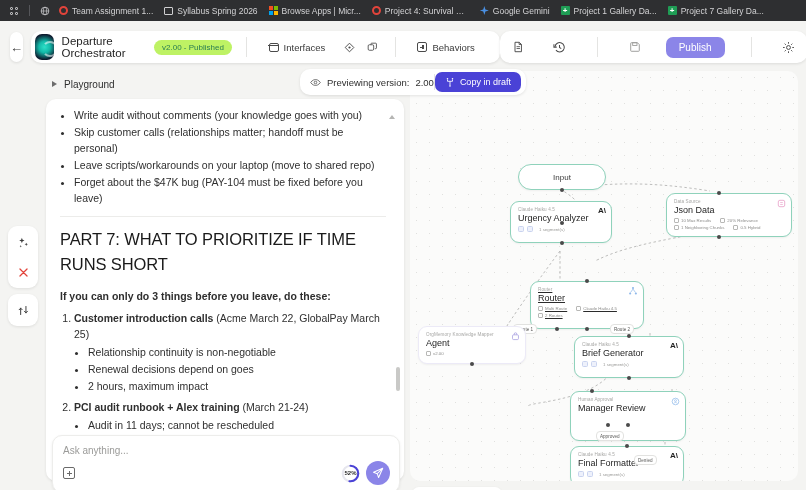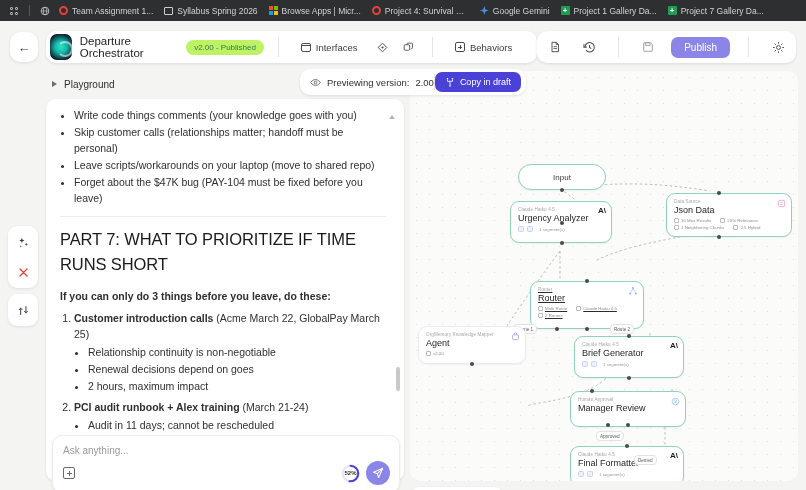--- a/index.html
+++ b/index.html
@@ -56,21 +56,21 @@
     padding: 3px 8px; white-space: nowrap;
   }
   .chip { display:flex; align-items:center; gap:5px; height: 22px; padding: 0 8px; border-radius: 7px; font-size: 9.5px; color:#3a3a3a; cursor:pointer;}
   .ico-sq { width: 10px; height: 9px; border: 1.2px solid #4a4a4a; border-radius: 2px; position: relative; flex:0 0 10px;}
   .ico-sq:before { content:""; position:absolute; left:-1.2px; right:-1.2px; top:1.5px; height:1.2px; background:#4a4a4a;}
   .ico-plus-sq { width: 10px; height: 10px; border: 1.2px solid #4a4a4a; border-radius: 2px; position: relative; flex:0 0 10px;}
   .ico-plus-sq:before{content:""; position:absolute; left:2px; right:2px; top:4px; height:1.2px; background:#4a4a4a;}
   .ico-plus-sq:after{content:""; position:absolute; top:2px; bottom:2px; left:4px; width:1.2px; background:#4a4a4a;}
   .hdr-sep { width: 1px; height: 20px; background: #e4e4e2; margin: 0 6px; }
   .icon-btn { width: 22px; height: 22px; display:flex; align-items:center; justify-content:center; border-radius:6px; cursor:pointer; color:#4a4a4a;}
-  .hdr-right { margin-left:auto; height: 32px; display: flex; align-items:center; gap: 12px; padding: 0 7px; }
+  .hdr-right { margin-left:auto; height: 32px; display: flex; align-items:center; gap: 20px; padding: 0 7px; }
   .pub-btn { background:#8b85e8; color:#fff; font-size:10px; border-radius:7px; padding:5px 13px; cursor:pointer; border:none; font-family:inherit;}
 
   
   .preview-bar {
     position: absolute; top: 48px; left: 300px; height: 26px;
     display: flex; align-items: center; padding: 0 5px 0 10px; z-index: 30;
   }
   .preview-txt { font-size: 9.5px; color: #2f2f2f; display:flex; align-items:center; gap:6px;}
   .pv-div { width:1px; height:16px; background:#e4e4e2; }
   .copy-btn { background:#4a42d6; color:#fff; font-size:9px; border-radius:7px; padding:5px 10px; display:flex; align-items:center; gap:5px; cursor:pointer; border:none; font-family:inherit;}
@@ -335,21 +335,21 @@
 
   <div class="chat">
     <div class="chat-top">
       <span class="play-tri"></span>
       <span class="chat-top-label">Playground</span>
     </div>
 
     <div class="doc-card">
       <div class="doc-body">
         <ul>
-          <li>Write code things comments (your knowledge goes with you)</li>
+          <li>Write audit without comments (your knowledge goes with you)</li>
           <li>Skip customer calls (relationships matter; handoff must be personal)</li>
           <li>Leave scripts/workarounds on your laptop (move to shared repo)</li>
           <li>Forget about the $47K bug (PAY-104 must be fixed before you leave)</li>
         </ul>
         <div class="hr"></div>
         <h1 class="part">PART 7: WHAT TO PRIORITIZE IF TIME RUNS SHORT</h1>
         <div class="lead">If you can only do 3 things before you leave, do these:</div>
         <ol>
           <li>
             <b>Customer introduction calls</b>
@@ -503,21 +503,21 @@
       <div class="n-chips">
         <span class="n-chip"></span>
         <span class="n-chip"></span>
         <span class="n-seg">1 segment(s)</span>
       </div>
       <div class="n-badge">A\</div>
     </div>
     <div class="port" style="left:217px; top:263px;"></div>
     <div class="port" style="left:217px; top:305px;"></div>
 
-    <div class="node n-pad" style="left:160px; top:320px; width:116px; height:36px;">
+    <div class="node n-pad" style="left:160px; top:320px; width:116px; height:50px;">
       <div class="n-kind">Human Approval</div>
       <div class="n-title">Manager Review</div>
       <div class="n-ico">
         <svg width="9" height="9" viewBox="0 0 14 14">
             <circle cx="7" cy="7" r="5.2" fill="none" stroke="#8fb9ea" stroke-width="1.1"></circle>
             <circle cx="7" cy="5.6" r="1.5" fill="none" stroke="#8fb9ea" stroke-width="1"></circle>
             <path d="M4.6 10a2.6 2.6 0 0 1 4.8 0" fill="none" stroke="#8fb9ea" stroke-width="1"></path>
           </svg>
       </div>
     </div>

